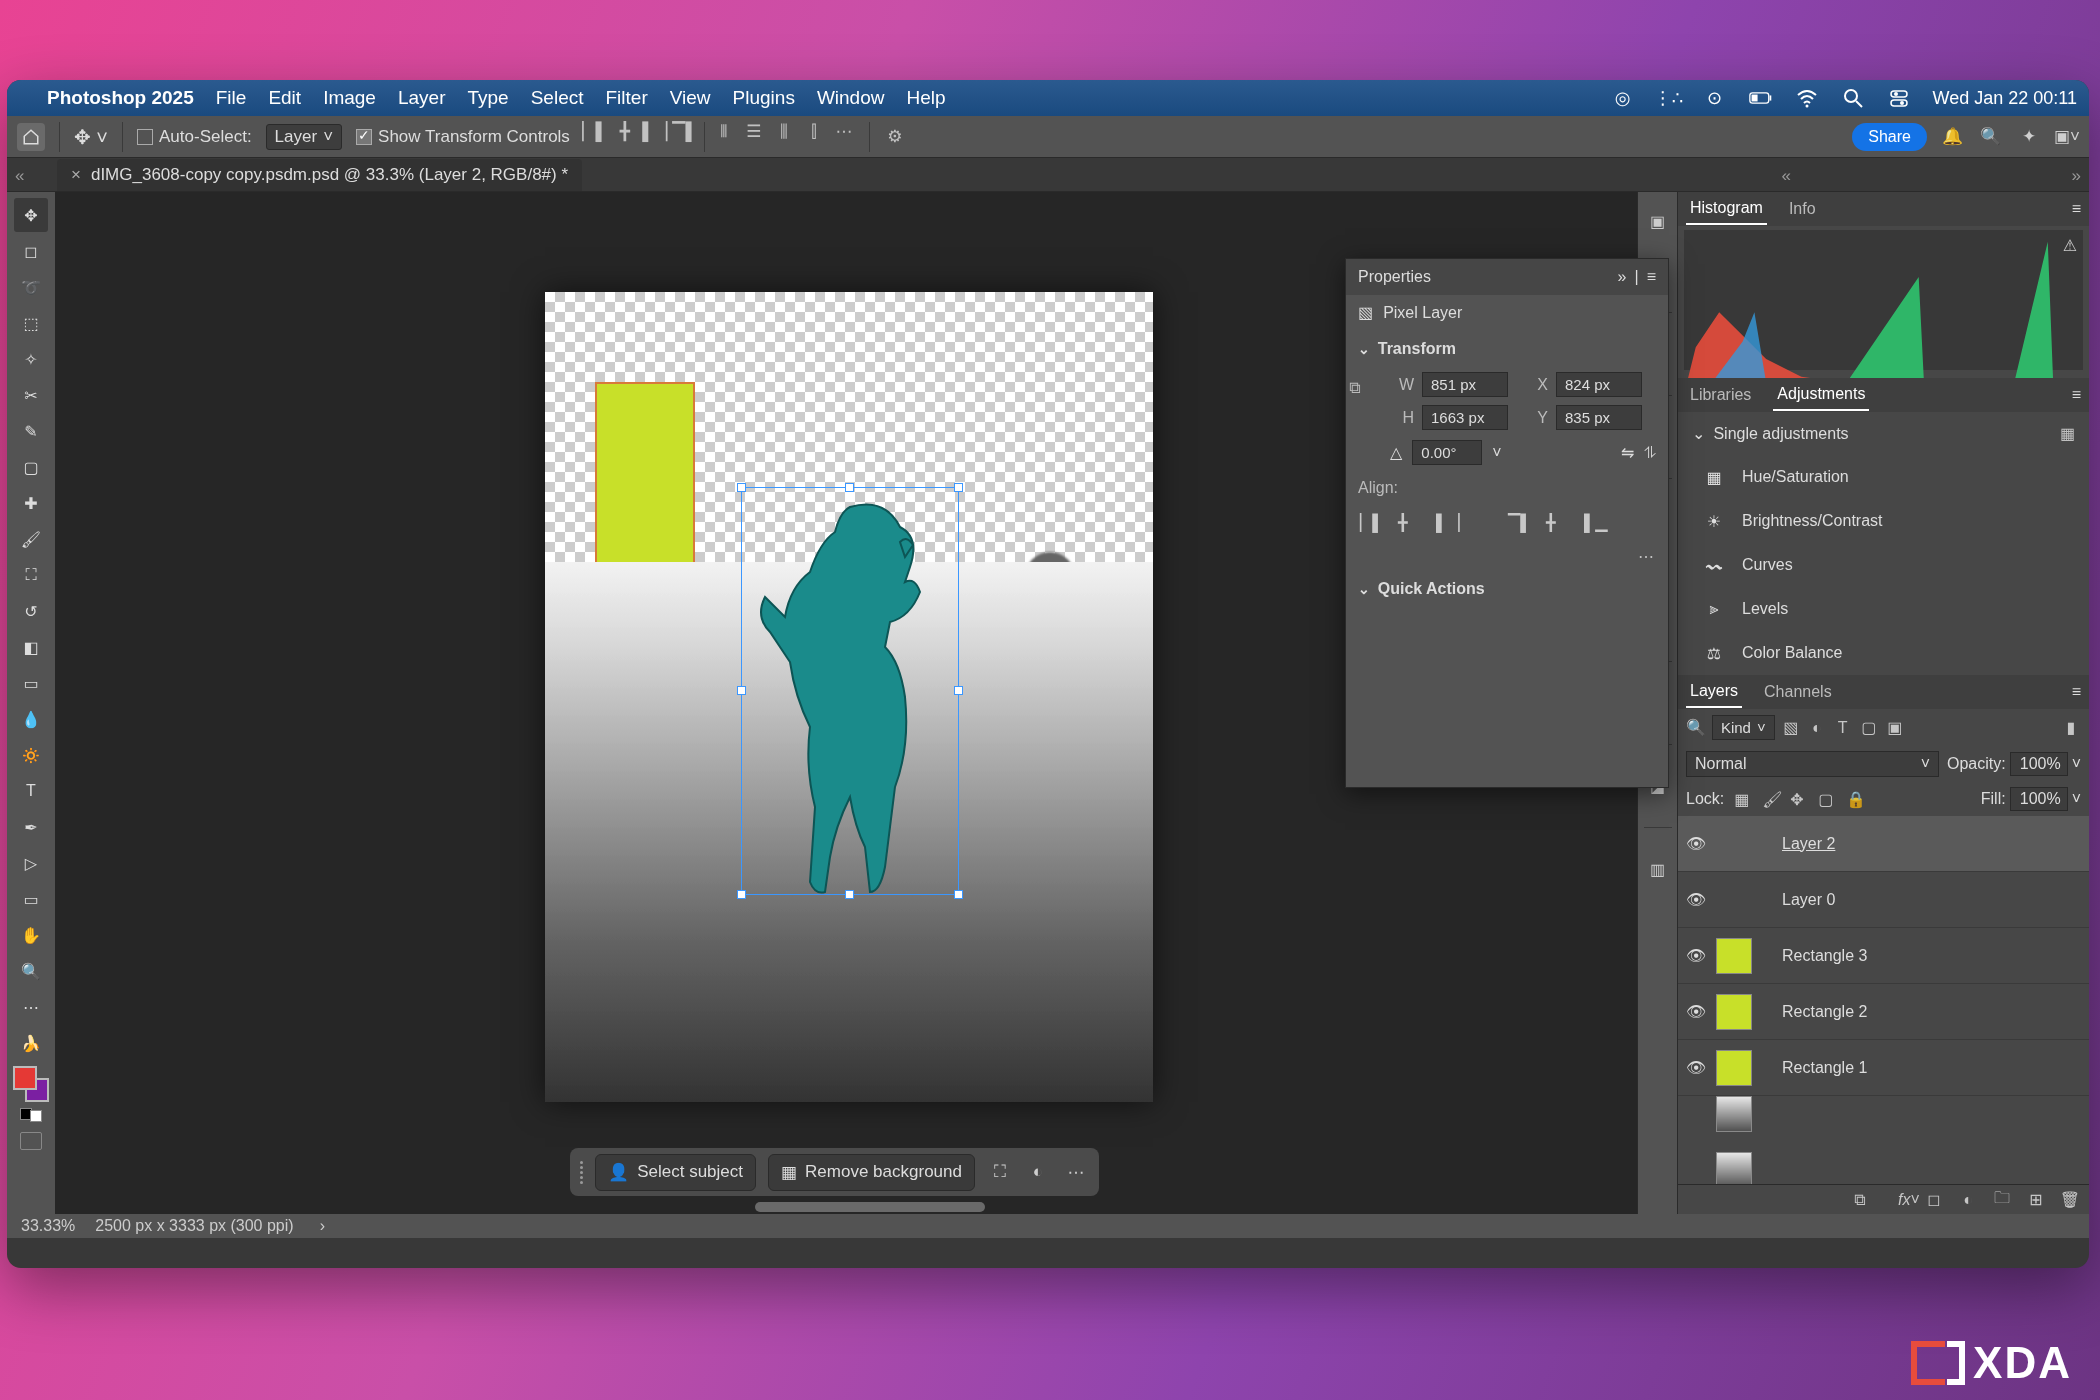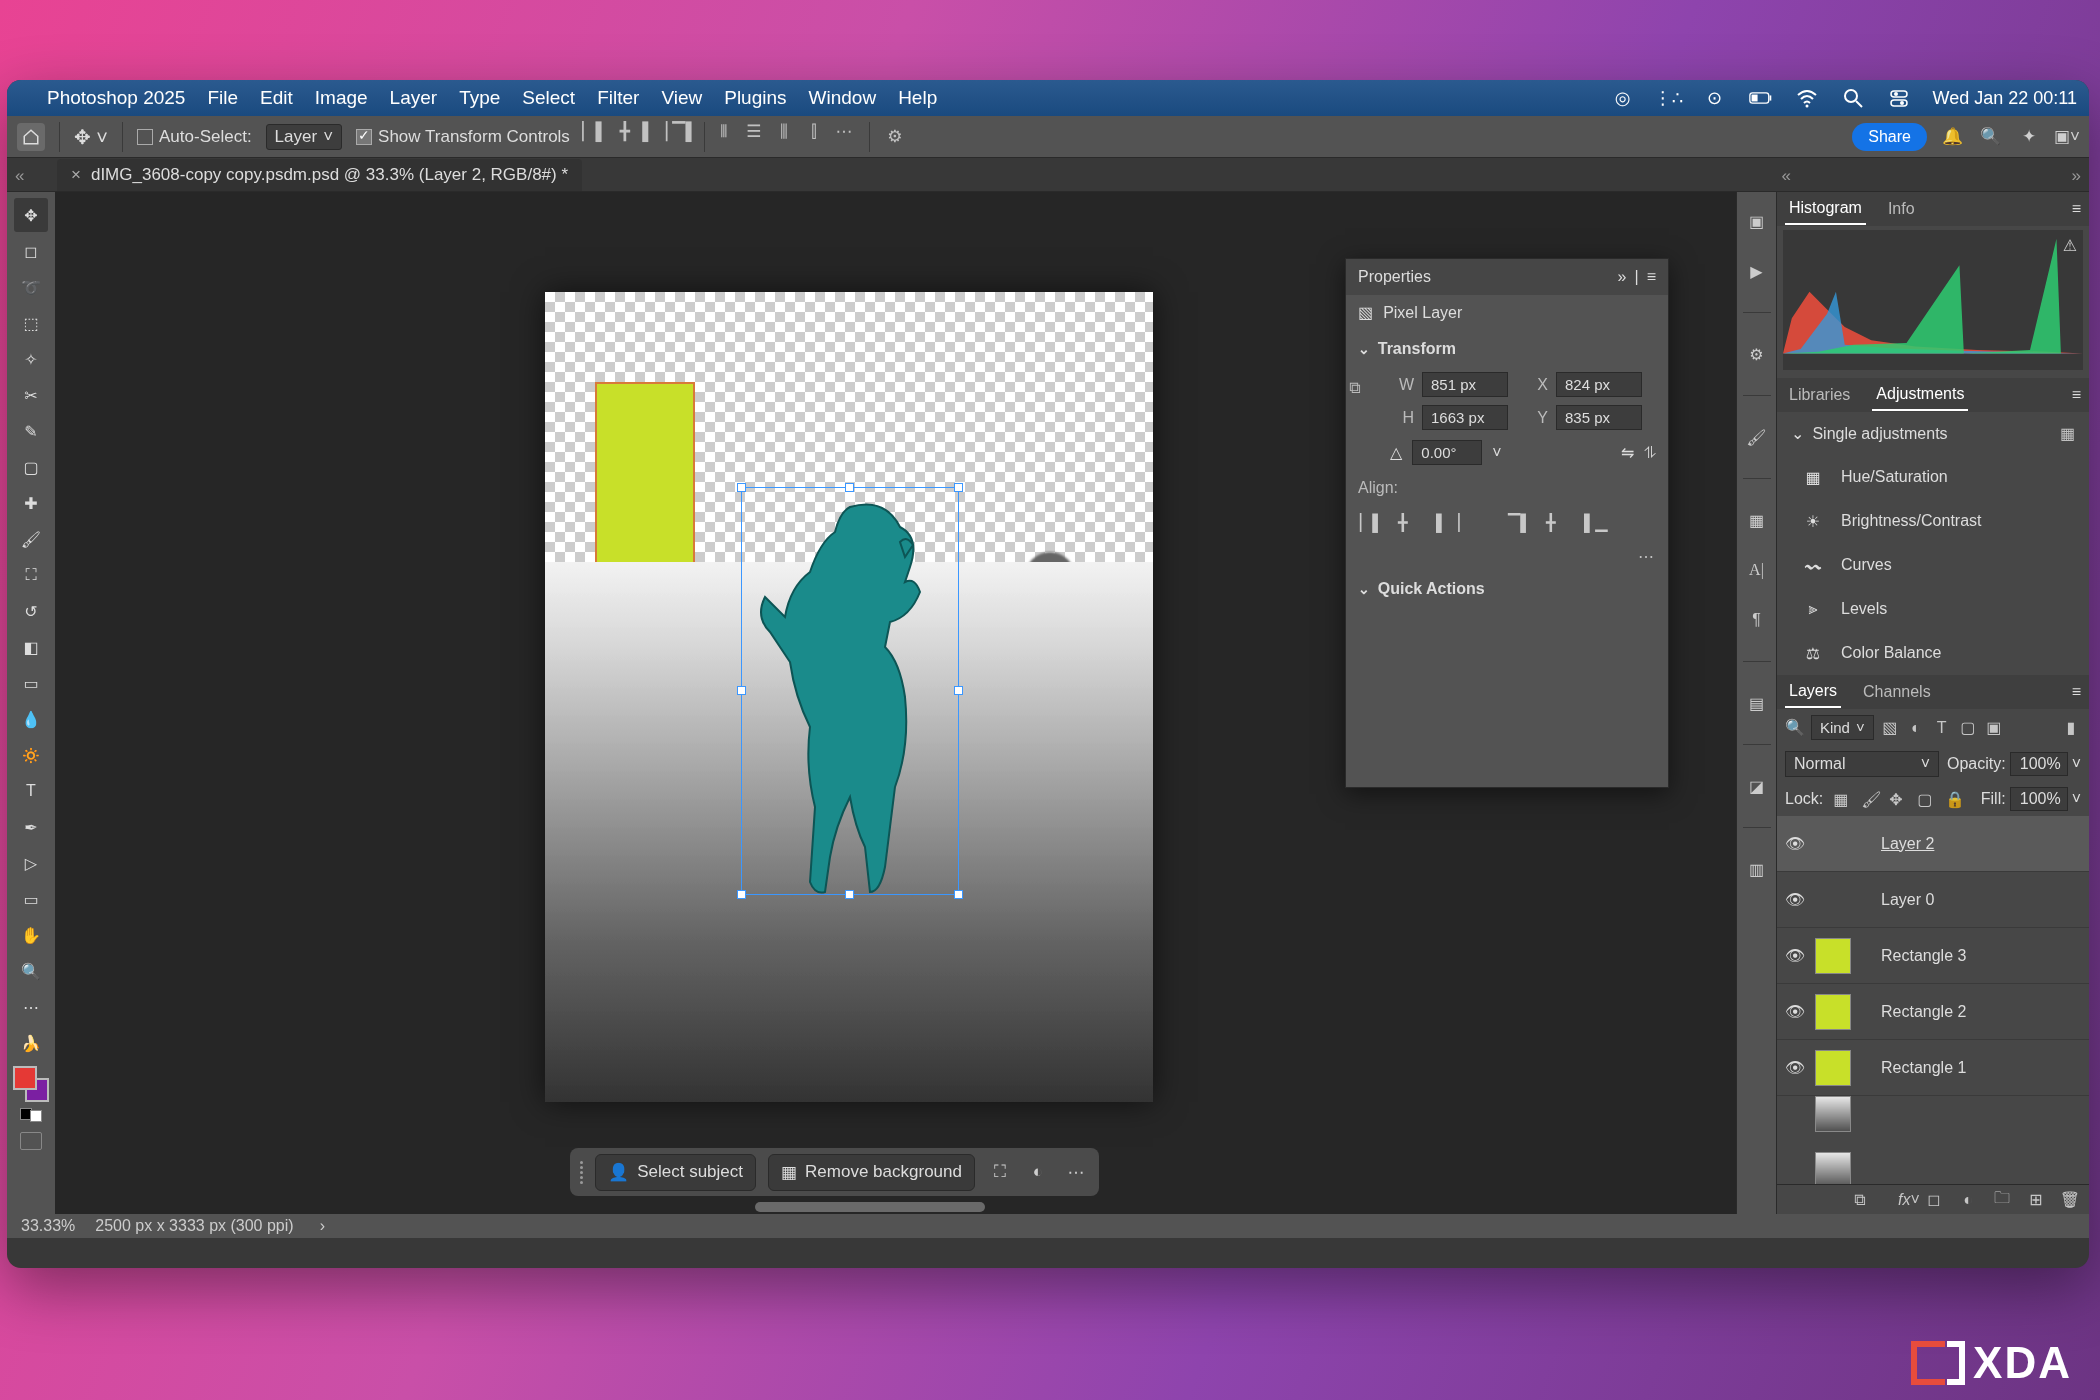--- a/index.html
+++ b/index.html
@@ -2,21 +2,21 @@
 <html><head>
 <meta charset="utf-8">
 <style>
 * { margin:0; padding:0; box-sizing:border-box; font-family:-apple-system,BlinkMacSystemFont,"Segoe UI",sans-serif; user-select:none; }
 body { width:2100px; height:1400px; background:linear-gradient(110deg,#e84393 0%,#c94fa8 35%,#8e44ad 65%,#6c3483 100%); overflow:hidden; position:relative; }
 .frame { position:absolute; left:7px; top:80px; width:2082px; height:1188px; background:#383838; border-radius:14px; overflow:hidden; box-shadow:0 20px 60px rgba(0,0,0,.4); }
 
 
 .macbar { height:36px; background:linear-gradient(#2b5a8f,#1a4a7f); display:flex; align-items:center; color:#fff; font-size:19px; padding:0 12px; gap:22px; }
 .macbar .apple { font-size:22px; margin-right:6px; }
-.macbar .appname { font-weight:400; }
+.macbar .appname { font-weight:700; }
 .macbar .spacer { flex:1; }
 .macbar .right { display:flex; align-items:center; gap:22px; font-size:18px; }
 .macbar .ico { display:inline-flex; align-items:center; justify-content:center; width:24px; height:24px; }
 
 
 .winbar { height:30px; background:#4b4b4b; display:flex; align-items:center; position:relative; }
 .traffic { display:flex; gap:11px; padding-left:14px; }
 .traffic span { width:15px; height:15px; border-radius:50%; }
 .traffic .r{background:#ff5f57;} .traffic .y{background:#febc2e;} .traffic .g{background:#28c840;}
 .wintitle { position:absolute; left:0; right:0; text-align:center; color:#ddd; font-size:18px; pointer-events:none;}
@@ -89,21 +89,21 @@
 .props .field { display:flex; align-items:center; gap:8px; padding:4px 12px 4px 28px;}
 .props .field label{ width:22px; text-align:right; color:#bbb;}
 .props .inp { background:#3d3d3d; border:1px solid #2a2a2a; padding:3px 8px; width:86px; color:#ddd; font-size:15px;}
 .props .link { width:18px; height:40px; display:flex; align-items:center; justify-content:center; color:#bbb;}
 .props .rotrow{ display:flex; align-items:center; gap:10px; padding:6px 12px 6px 44px;}
 .props .alrow { display:flex; gap:14px; padding:8px 14px;}
 .props .alrow .ai{width:24px;height:22px;opacity:.85;}
 .props .dots{ text-align:right; padding:4px 14px; opacity:.8;}
 
 
-.rightcol { width:313px; background:#474747; color:#ddd; font-size:16px; display:flex; flex-direction:column; border-left:1px solid #2a2a2a;}
+.rightcol { width:412px; background:#474747; color:#ddd; font-size:16px; display:flex; flex-direction:column; border-left:1px solid #2a2a2a;}
 .rightcol .ptabs { height:34px; background:#3f3f3f; display:flex; align-items:center; padding:0 8px; gap:18px; position:relative;}
 .rightcol .ptabs .t { padding:6px 4px; color:#bbb;}
 .rightcol .ptabs .t.active{ color:#fff; border-bottom:2px solid #fff;}
 .rightcol .ptabs .ham{ position:absolute; right:8px; }
 .histo { height:140px; background:#383838; position:relative; margin:4px 6px 8px 6px;}
 .histo .warn{position:absolute;right:6px;top:6px;color:#ccc;}
 .histo svg{position:absolute;inset:0;}
 .adj { flex:0 0 auto; }
 .adj .ahead{ padding:12px 14px; display:flex; align-items:center;text-align:right;}
 .adj .ahead:before{content:"⌄"; margin-right:8px;}

